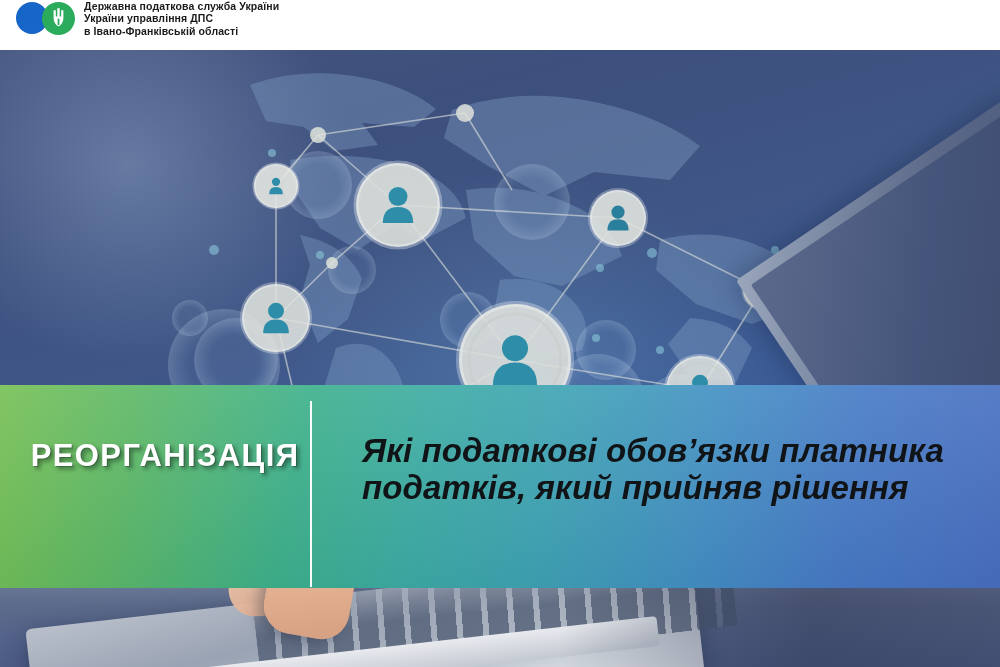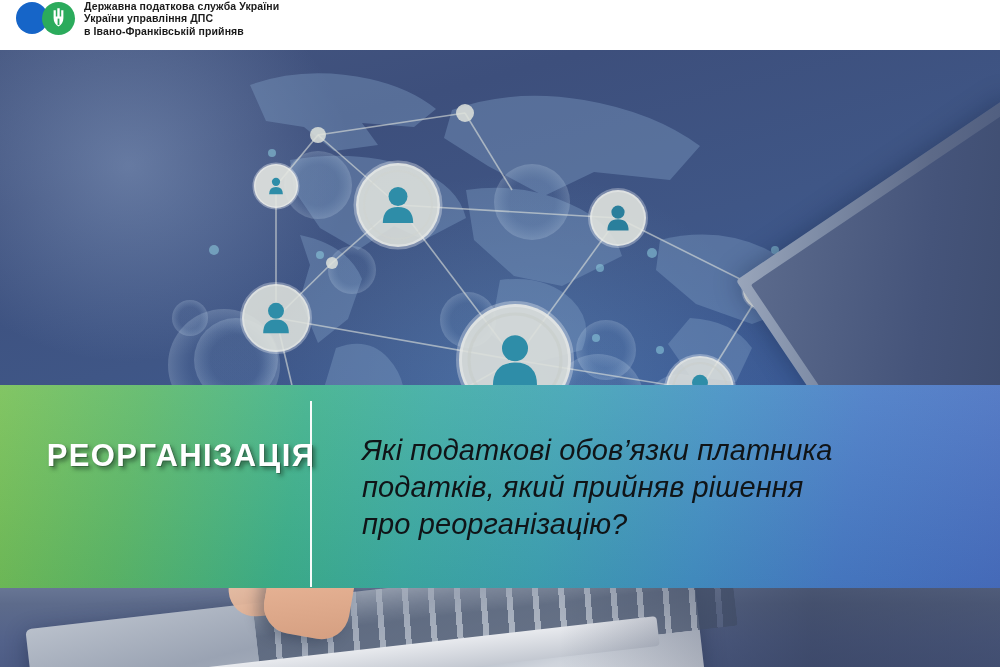--- a/index.html
+++ b/index.html
@@ -131,36 +131,36 @@
       #4176c4 84%,
       #4068bd 100%);
   }
   .banner:before{
     content:"";position:absolute;inset:0;
     background:linear-gradient(185deg, rgba(255,255,255,.12), rgba(0,0,0,.06));
   }
   .banner-inner{position:relative;width:100%;height:100%;}
 
   .kicker{
-    position:absolute;left:38px;top:48px;width:286px;
+    position:absolute;left:22px;top:48px;width:286px;
     color:#ffffff;font-weight:bold;font-size:31px;line-height:46px;
     letter-spacing:1.4px;text-align:center;
     text-shadow:3px 3px 4px rgba(20,45,30,.55), 1px 1px 0 rgba(20,45,30,.35);
   }
   .kicker span{display:block;}
 
   .divider{
     position:absolute;left:310px;top:16px;width:2px;height:186px;
     background:#ffffff;opacity:.96;
   }
 
   .question{
     position:absolute;left:362px;top:47px;width:590px;
-    color:#101417;font-style:italic;font-size:29px;line-height:37px;
-    letter-spacing:.1px;font-weight:400;
+    color:#101417;font-style:italic;font-size:33px;line-height:37px;
+    letter-spacing:.1px;font-weight:700;
   }
   .question span{display:block;white-space:nowrap;}
 </style>
 </head>
 <body>
 
 <div class="page">
 
   <div class="header">
 
@@ -172,21 +172,21 @@
                    C14.4 14.8 12.6 17.6 9.5 19.6 C6.4 17.6 4.6 14.8 4.6 11.0 L4.6 3.2
                    L6.8 3.2 L6.8 9.4 L8.3 9.4 L8.3 1.2 Z" fill="#ffffff"></path>
           <path d="M8.6 11.6 L10.4 11.6 L10.4 18.0 L8.6 18.0 Z" fill="#2bab5c"></path>
         </svg>
       </div>
     </div>
 
     <div class="org">
       <div>Державна податкова служба України</div>
       <div>України управління ДПС</div>
-      <div>в Івано-Франківській прийняв</div>
+      <div>в Івано-Франківській області</div>
     </div>
   </div>
 
   <div class="hero">
     <div class="hero-base"></div>
     <div class="hero-glow-l"></div>
     <div class="hero-glow-c"></div>
 
     <svg class="netsvg" viewBox="0 0 1000 617" preserveAspectRatio="none">
       <defs>
@@ -363,19 +363,18 @@
 
       <div class="kicker">
         <span>РЕОРГАНІЗАЦІЯ</span>
       </div>
 
       <div class="divider"></div>
 
       <div class="question">
         <span>Які податкові обов’язки платника</span>
         <span>податків, який прийняв рішення</span>
-        <span>про реорганізацію?</span>
       </div>
 
     </div>
   </div>
 
 </div>
 
 </body></html>

